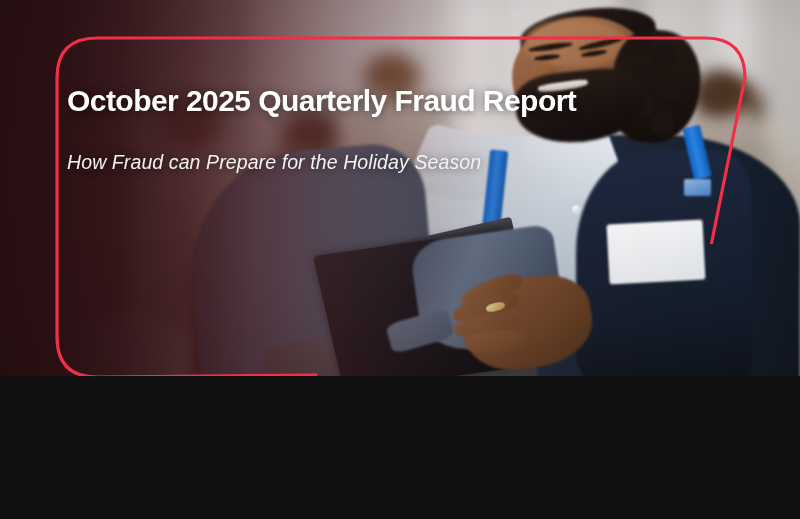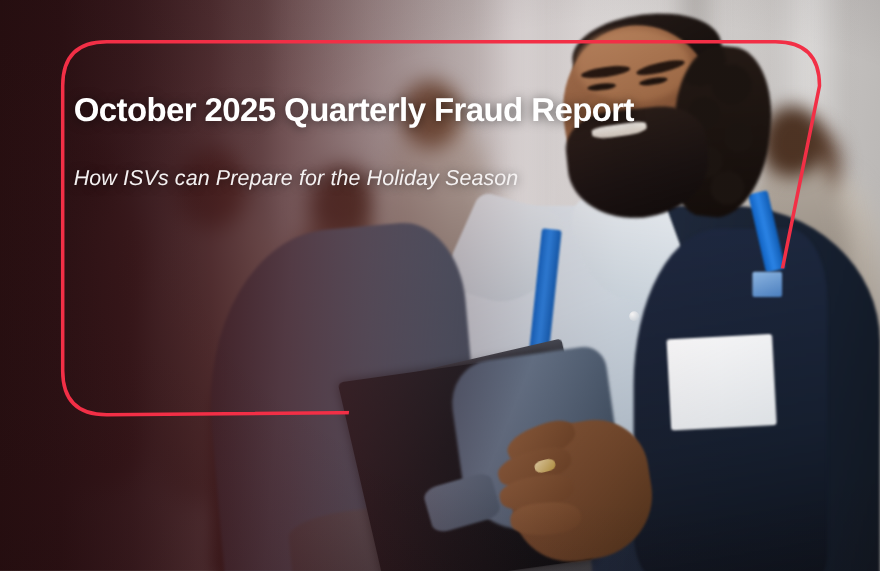--- a/index.html
+++ b/index.html
@@ -1,21 +1,21 @@
 <!DOCTYPE html>
 <html><head>
 <meta charset="utf-8">
 <title>Twilio Quarterly Fraud Report Banner</title>
 <style>
   * { margin:0; padding:0; box-sizing:border-box; }
   html,body { background:#111; }
 
   .banner {
     position:relative;
-    width:800px; height:519px;
+    width:800px; height:376px;
     overflow:hidden;
     font-family:"Liberation Sans", sans-serif;
     background:#2b1013;
     user-select:none;
   }
 
   
   .photo { position:absolute; inset:0; overflow:hidden; }
 
   
@@ -406,16 +406,16 @@
              L 97 377
              Q 57 377 57 337
              L 57 78
              Q 57 38 97 38 Z" fill="none" stroke="#F22F46" stroke-width="3.2" stroke-linecap="round" stroke-linejoin="round"></path>
       </g>
     </svg>
   </div>
 
   <div class="headline">October 2025 Quarterly Fraud Report</div>
 
-  <div class="subhead">How ISVs can Prepare for the Holiday Season</div>
+  <div class="subhead">How Fraud can Prepare for the Holiday Season</div>
 
 
 </div>
 
 </body></html>

